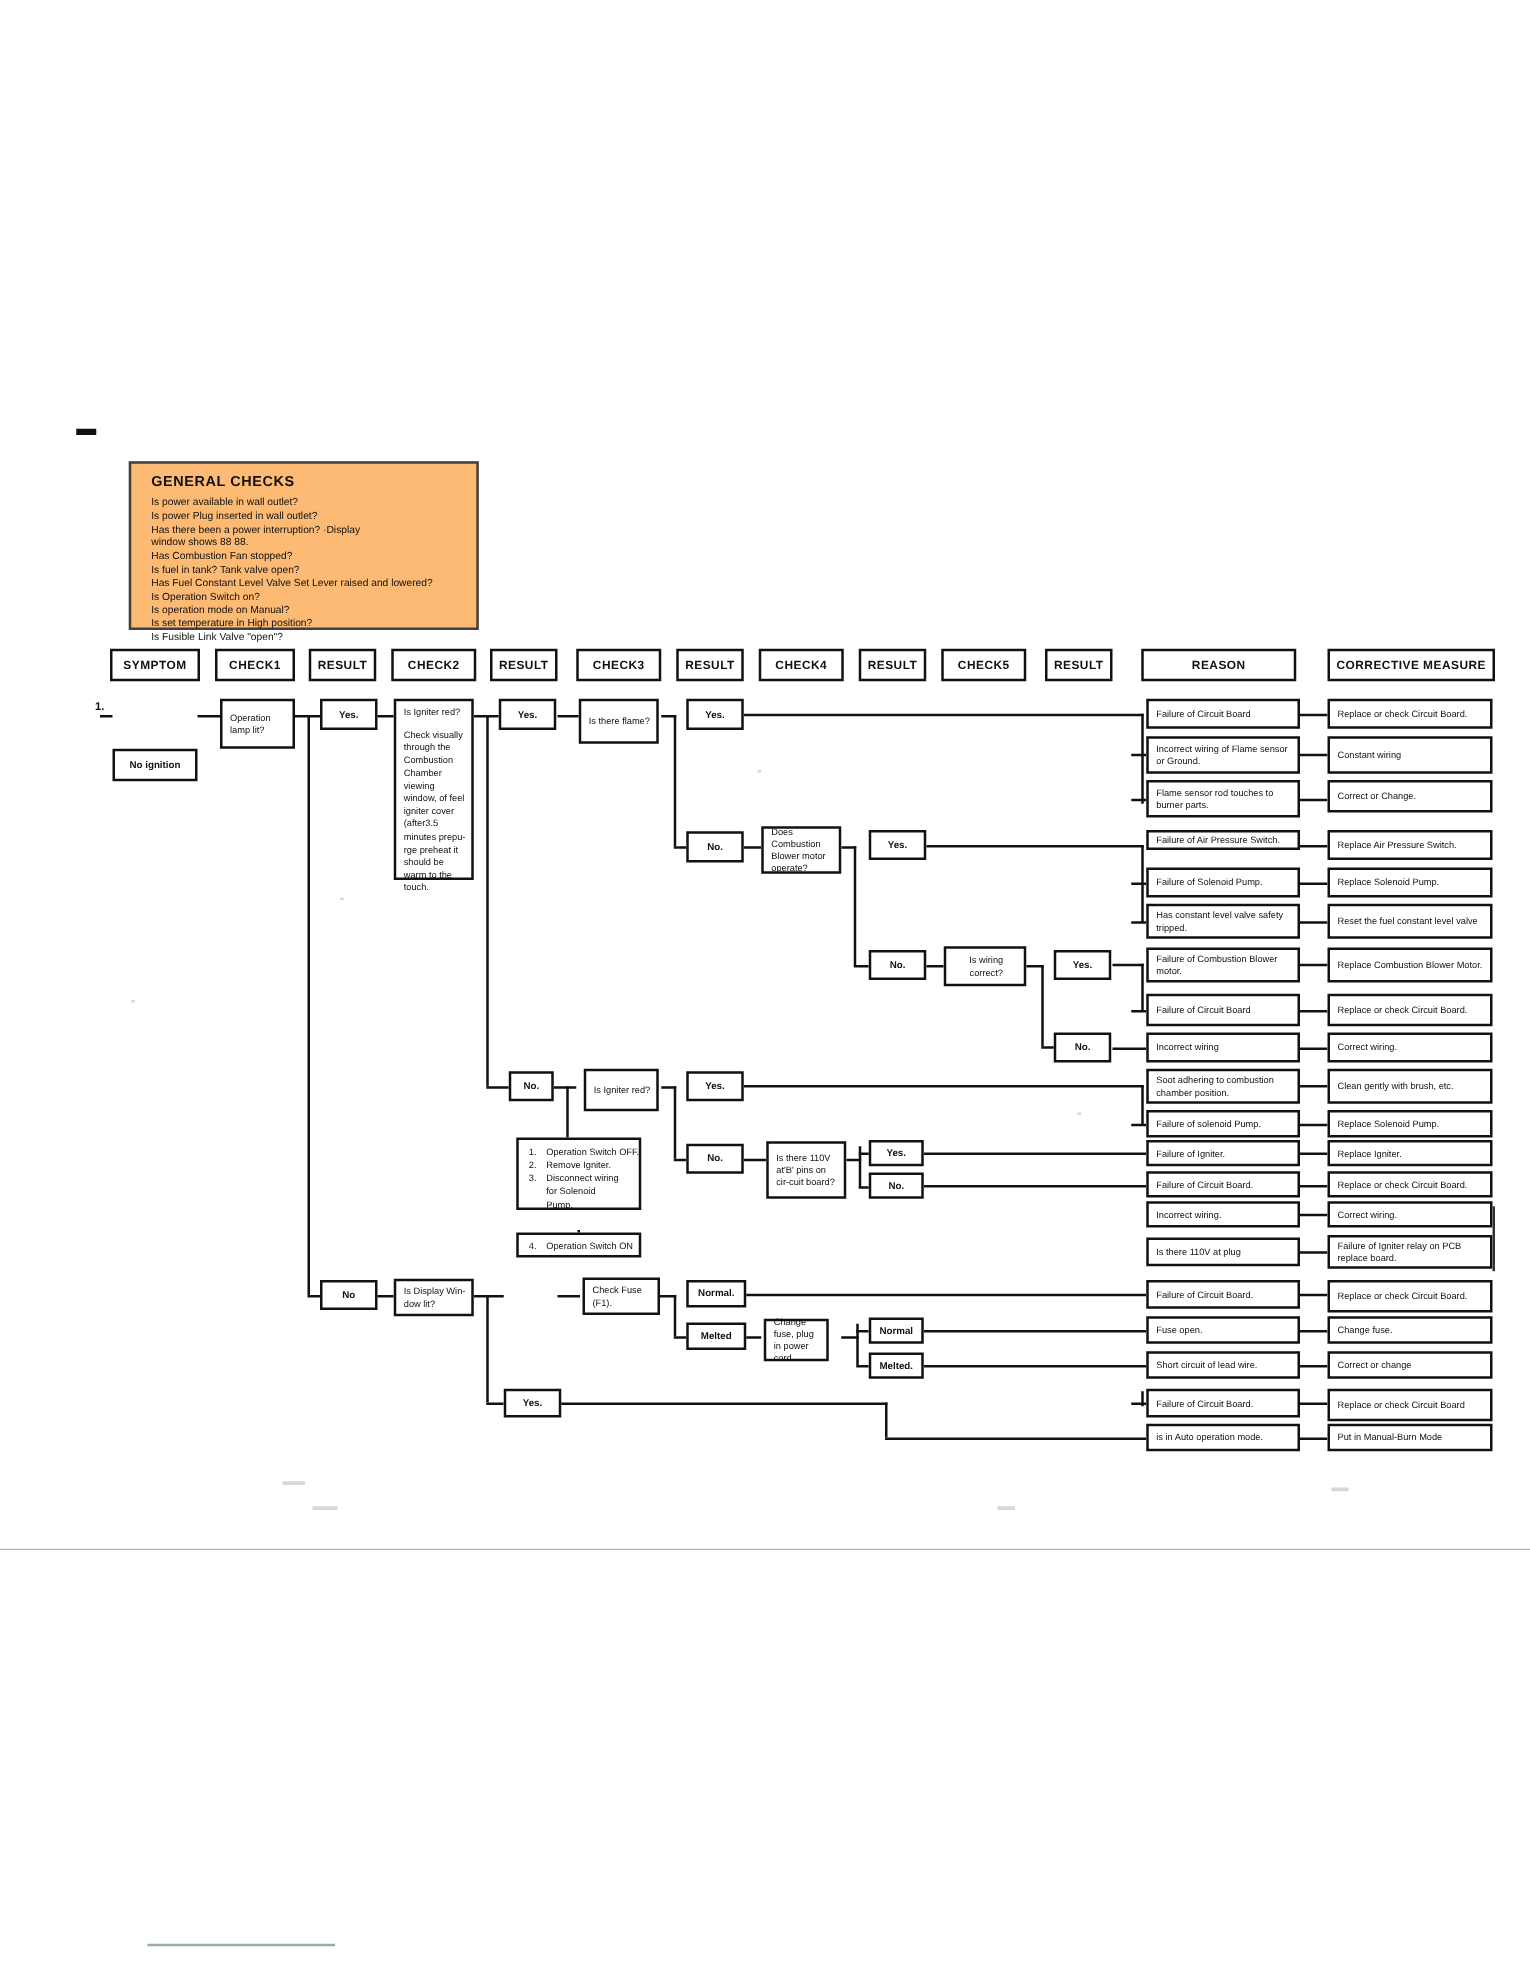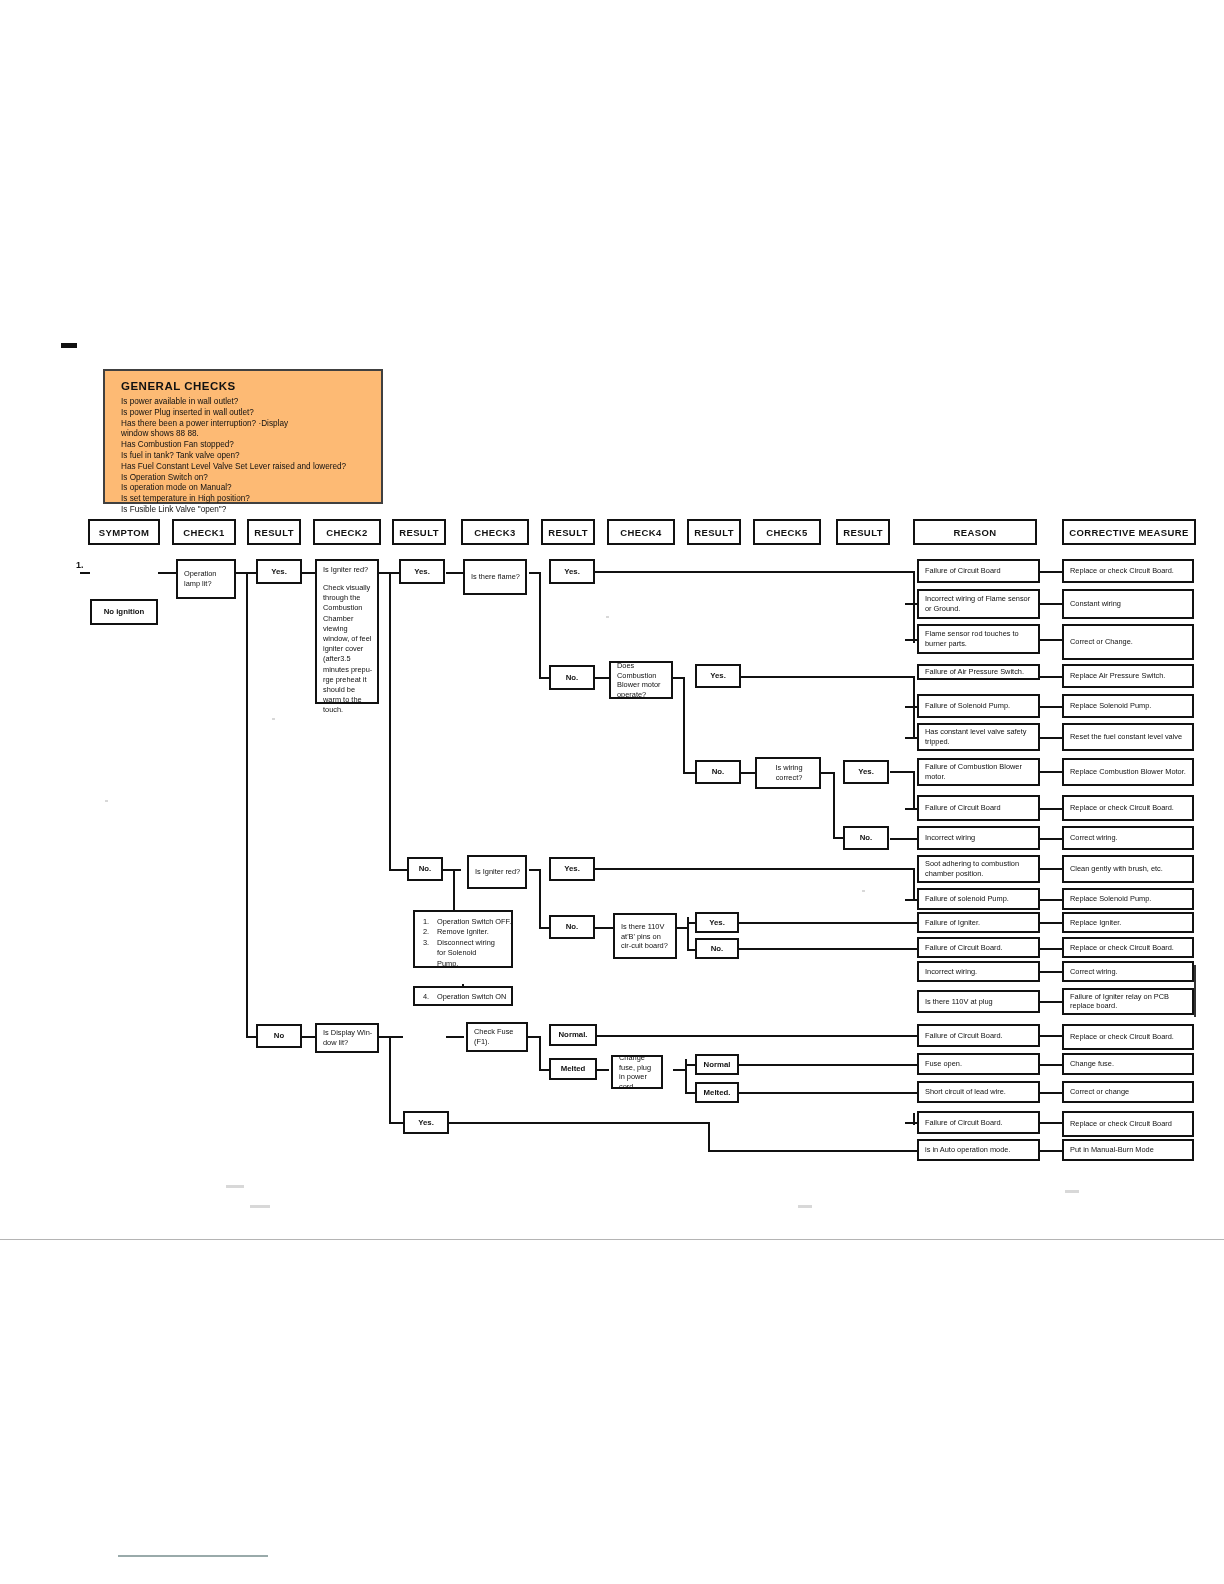--- a/index.html
+++ b/index.html
@@ -402,21 +402,21 @@
     <div class="node vc" style="left:917px;top:1139px;width:123px;height:22px;">
         <span class="t">is in Auto operation mode.</span>
       </div>
 
     <div class="node vc" style="left:1062px;top:559px;width:132px;height:24px;">
         <span class="t">Replace or check Circuit Board.</span>
       </div>
     <div class="node vc" style="left:1062px;top:589px;width:132px;height:30px;">
         <span class="t">Constant wiring</span>
       </div>
-    <div class="node vc" style="left:1062px;top:624px;width:132px;height:36px;">
+    <div class="node vc" style="left:1062px;top:624px;width:132px;height:26px;">
         <span class="t">Correct or Change.</span>
       </div>
     <div class="node vc" style="left:1062px;top:664px;width:132px;height:24px;">
         <span class="t">Replace Air Pressure Switch.</span>
       </div>
     <div class="node vc" style="left:1062px;top:694px;width:132px;height:24px;">
         <span class="t">Replace Solenoid Pump.</span>
       </div>
     <div class="node vc" style="left:1062px;top:723px;width:132px;height:28px;">
         <span class="t">Reset the fuel constant level valve</span>

